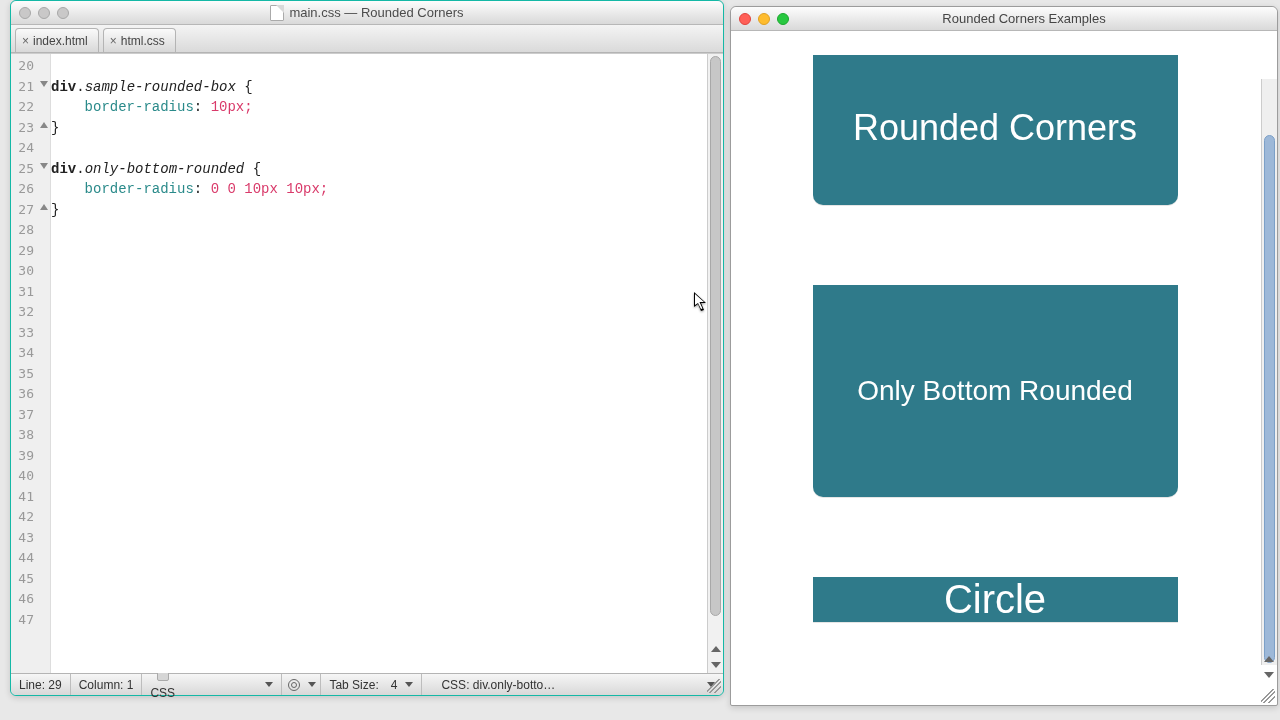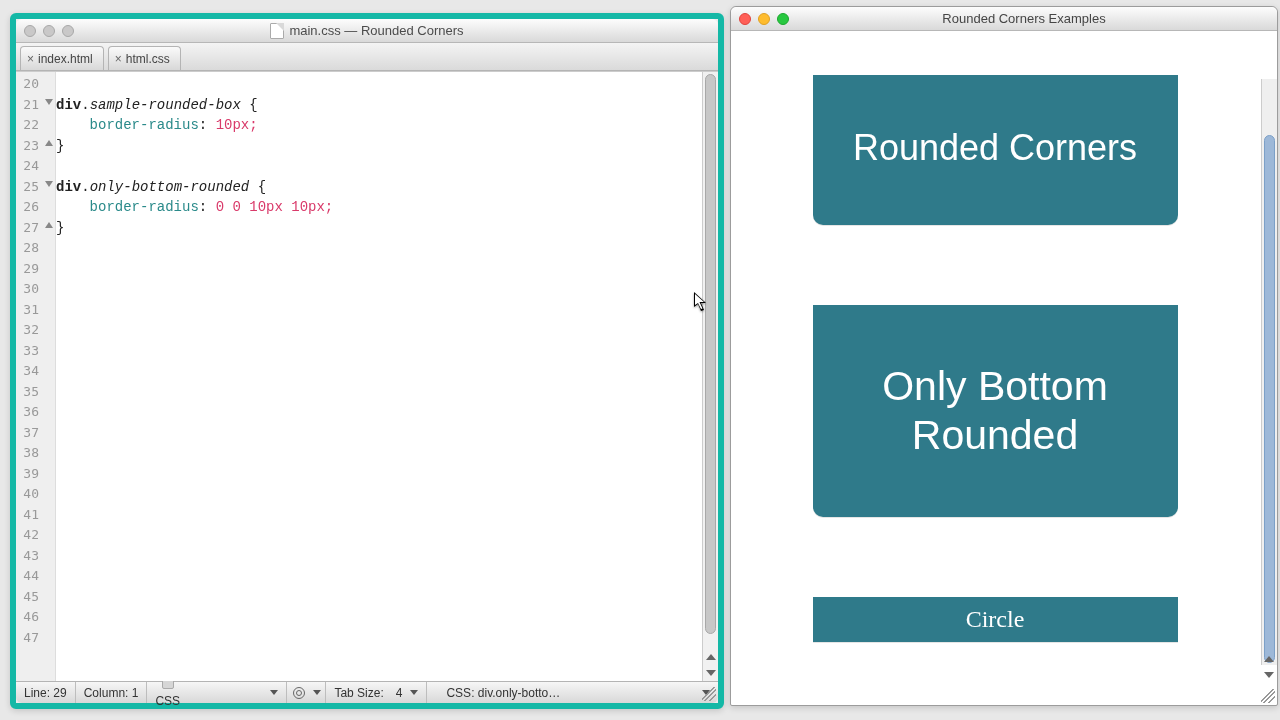--- a/index.html
+++ b/index.html
@@ -11,24 +11,24 @@
     font-family: "Lucida Grande", "Helvetica Neue", Arial, sans-serif;
     font-size: 13px;
     color: #333;
     overflow: hidden;
     position: relative;
   }
 
   
   .editor-window {
     position: absolute;
-    left: 10px; top: 13px;
+    left: 10px; top: 0;
     width: 714px; height: 696px;
     background: #ececec;
-    border: 6px solid #14b8a6;
+    border: 1px solid #14b8a6;
     border-radius: 6px;
     box-shadow: 0 2px 6px rgba(0,0,0,.15);
     display: flex;
     flex-direction: column;
   }
   .titlebar {
     height: 24px;
     background: linear-gradient(#fdfdfd,#d9d9d9);
     border-bottom: 1px solid #b7b7b7;
     border-radius: 6px 6px 0 0;
@@ -160,35 +160,35 @@
   .browser-title{
     position:absolute; left:0; right:0; text-align:center;
     font-size:13px; color:#454545;padding-left:40px;
   }
   .browser-body{
     flex:1; margin-top:24px;
     position:relative; overflow:hidden;
   }
   .page{
     position:absolute; left:0; right:18px; top:0; bottom:18px;
-    background:#fff; overflow:hidden;margin-top:20px;
+    background:#fff; overflow:hidden;
   }
   .card{
     width:365px; margin:0 auto;
     background:#2f7a8a;
     color:#fff;
     display:flex; align-items:center; justify-content:center;
     text-align:center;
     font-family:"Helvetica Neue",Arial,sans-serif;
     font-weight:400;
     box-shadow:0 1px 0 rgba(0,0,0,.1);
   }
   .card1{ height:154px; border-radius:10px; margin-top:-4px; font-size:36px; border-top-left-radius:0; border-top-right-radius:0;}
-  .card2{ height:212px; border-radius:0 0 10px 10px; margin-top:80px; font-size:41px; line-height:1.2; }
-  .card3{ height:45px; margin-top:80px; font-size:24px;font-family:Liberation Serif, serif; }
+  .card2{ height:212px; border-radius:0 0 10px 10px; margin-top:80px; font-size:28px; line-height:1.2; }
+  .card3{ height:45px; margin-top:80px; font-size:40px; }
 
   .browser-vscroll{
     position:absolute; right:0; top:24px; bottom:40px; width:16px;
     background:#efefef; border-left:1px solid #ccc;
   }
   .browser-vscroll .thumb{
     position:absolute; left:2px; right:2px; top:56px; bottom:2px;
     background:#9db8d8; border:1px solid #7ca0c8; border-radius:6px;
   }
   .scroll-btns{

